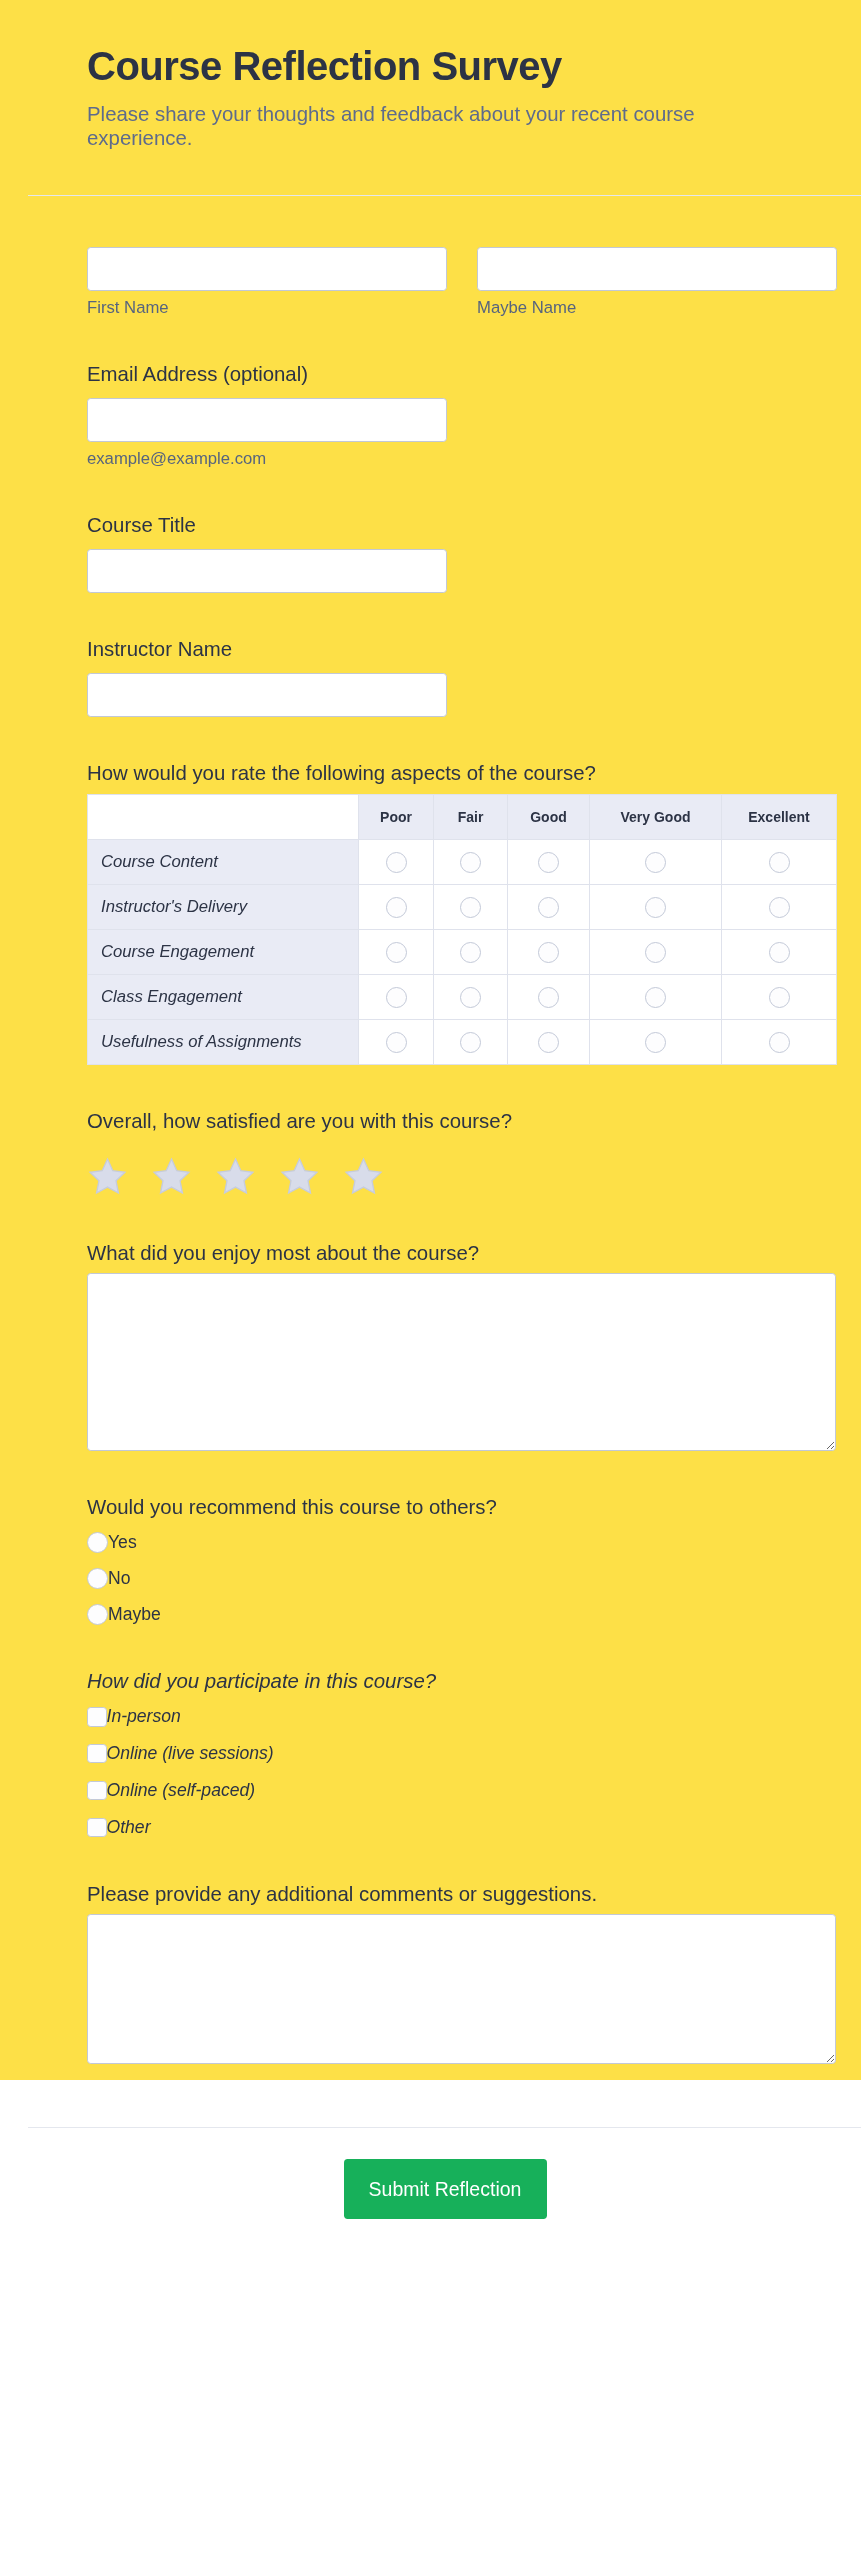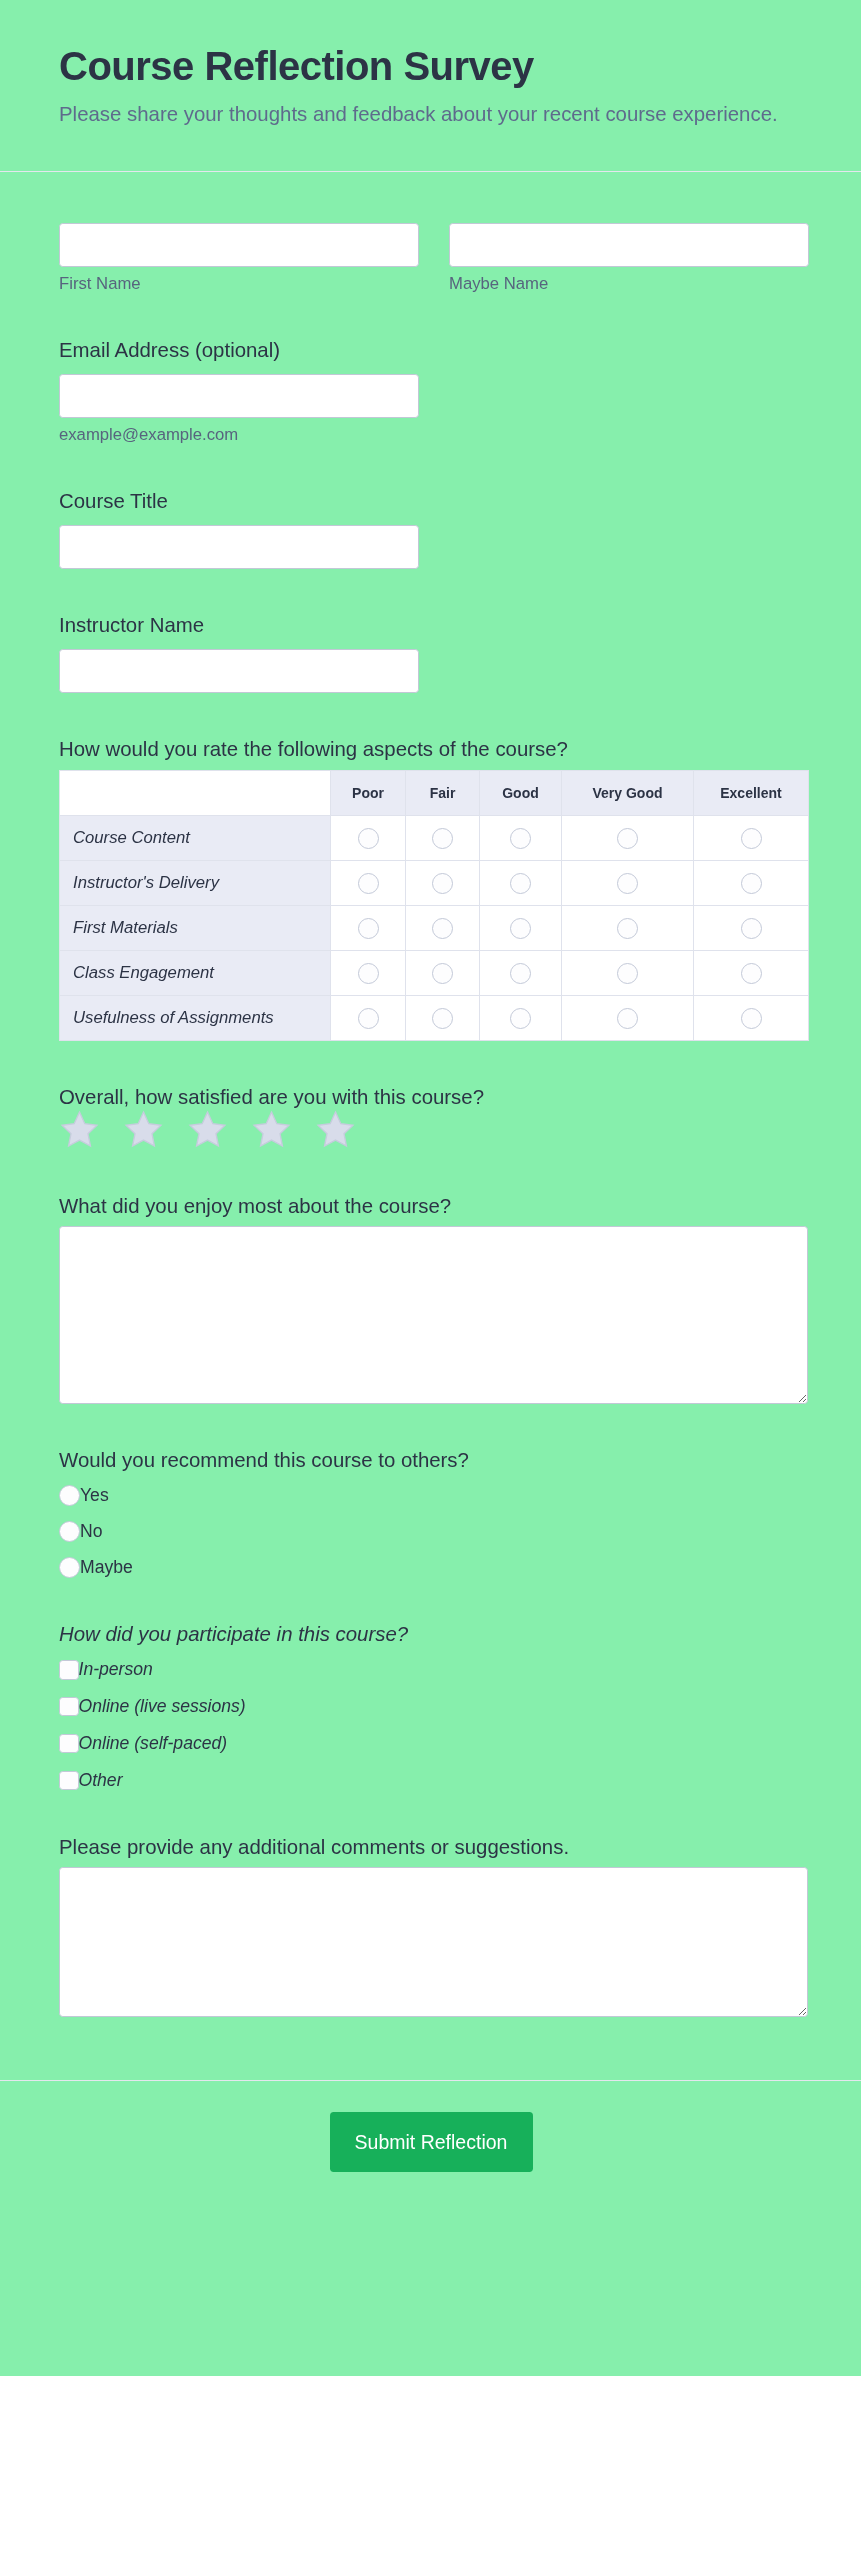--- a/index.html
+++ b/index.html
@@ -14,21 +14,21 @@
     --star-stroke: #c6ccdd;
     --submit-green: #17b05a;
     --divider: #e4e7ee;
   }
   html, body { background: #ffffff; }
   body {
     width: 862px; height: 2576px; overflow: hidden;
     font-family: "Liberation Sans", "DejaVu Sans", sans-serif;
     color: var(--title-text);
   }
-  .page { width: 862px; height: 2376px; background: #86efac; }
+  .page { width: 862px; height: 2080px; background: #fde047; padding-left: 28px; }
 
   
   header { padding: 44px 59px 45px 59px; }
   h1[data-name="page-title"] {
     font-size: 40px; line-height: 45px; font-weight: 700;
     letter-spacing: -0.5px; color: var(--title-text);
   }
   .subtitle { margin-top: 13px; font-size: 20.4px; line-height: 24px; color: var(--subtitle-text); }
   .full-divider { border: none; border-top: 0.9px solid var(--divider); height: 0; }
 
@@ -67,21 +67,21 @@
   .radio {
     display: inline-block; width: 21px; height: 21px; border-radius: 50%;
     border: 0.9px solid #c3c9d8; background: #fdfdfe; vertical-align: middle;
   }
   .checkbox {
     display: inline-block; width: 19.5px; height: 19.5px; border-radius: 3.7px;
     border: 0.9px solid #c3c9d8; background: #fdfdfe; vertical-align: middle; flex: 0 0 auto;
   }
 
   
-  .q-satisfaction .q-label { margin-bottom: 0; }
+  .q-satisfaction .q-label { margin-bottom: 23px; }
   .stars { display: flex; gap: 23px; }
   .star { width: 41px; height: 41px; display: inline-block; cursor: pointer; }
   .star svg { width: 41px; height: 41px; display: block; }
 
   
   .q-enjoy { margin-bottom: 57px; }
   .q-improve { margin-bottom: 56px; }
   .q-enjoy .q-label, .q-improve .q-label, .q-comments .q-label { margin-bottom: 8.3px; }
   textarea.text-area {
     width: 749px; border: 0.9px solid var(--input-border); border-radius: 3.7px;
@@ -184,21 +184,21 @@
           </tr>
           <tr data-name="matrix-row-instructors-delivery">
             <th class="rowhead" data-name="matrix-row-label">Instructor's Delivery</th>
             <td data-name="matrix-cell"><span class="radio" data-name="matrix-radio"></span></td>
             <td data-name="matrix-cell"><span class="radio" data-name="matrix-radio"></span></td>
             <td data-name="matrix-cell"><span class="radio" data-name="matrix-radio"></span></td>
             <td data-name="matrix-cell"><span class="radio" data-name="matrix-radio"></span></td>
             <td data-name="matrix-cell"><span class="radio" data-name="matrix-radio"></span></td>
           </tr>
           <tr data-name="matrix-row-course-materials">
-            <th class="rowhead" data-name="matrix-row-label">First Materials</th>
+            <th class="rowhead" data-name="matrix-row-label">Course Engagement</th>
             <td data-name="matrix-cell"><span class="radio" data-name="matrix-radio"></span></td>
             <td data-name="matrix-cell"><span class="radio" data-name="matrix-radio"></span></td>
             <td data-name="matrix-cell"><span class="radio" data-name="matrix-radio"></span></td>
             <td data-name="matrix-cell"><span class="radio" data-name="matrix-radio"></span></td>
             <td data-name="matrix-cell"><span class="radio" data-name="matrix-radio"></span></td>
           </tr>
           <tr data-name="matrix-row-class-engagement">
             <th class="rowhead" data-name="matrix-row-label">Class Engagement</th>
             <td data-name="matrix-cell"><span class="radio" data-name="matrix-radio"></span></td>
             <td data-name="matrix-cell"><span class="radio" data-name="matrix-radio"></span></td>

